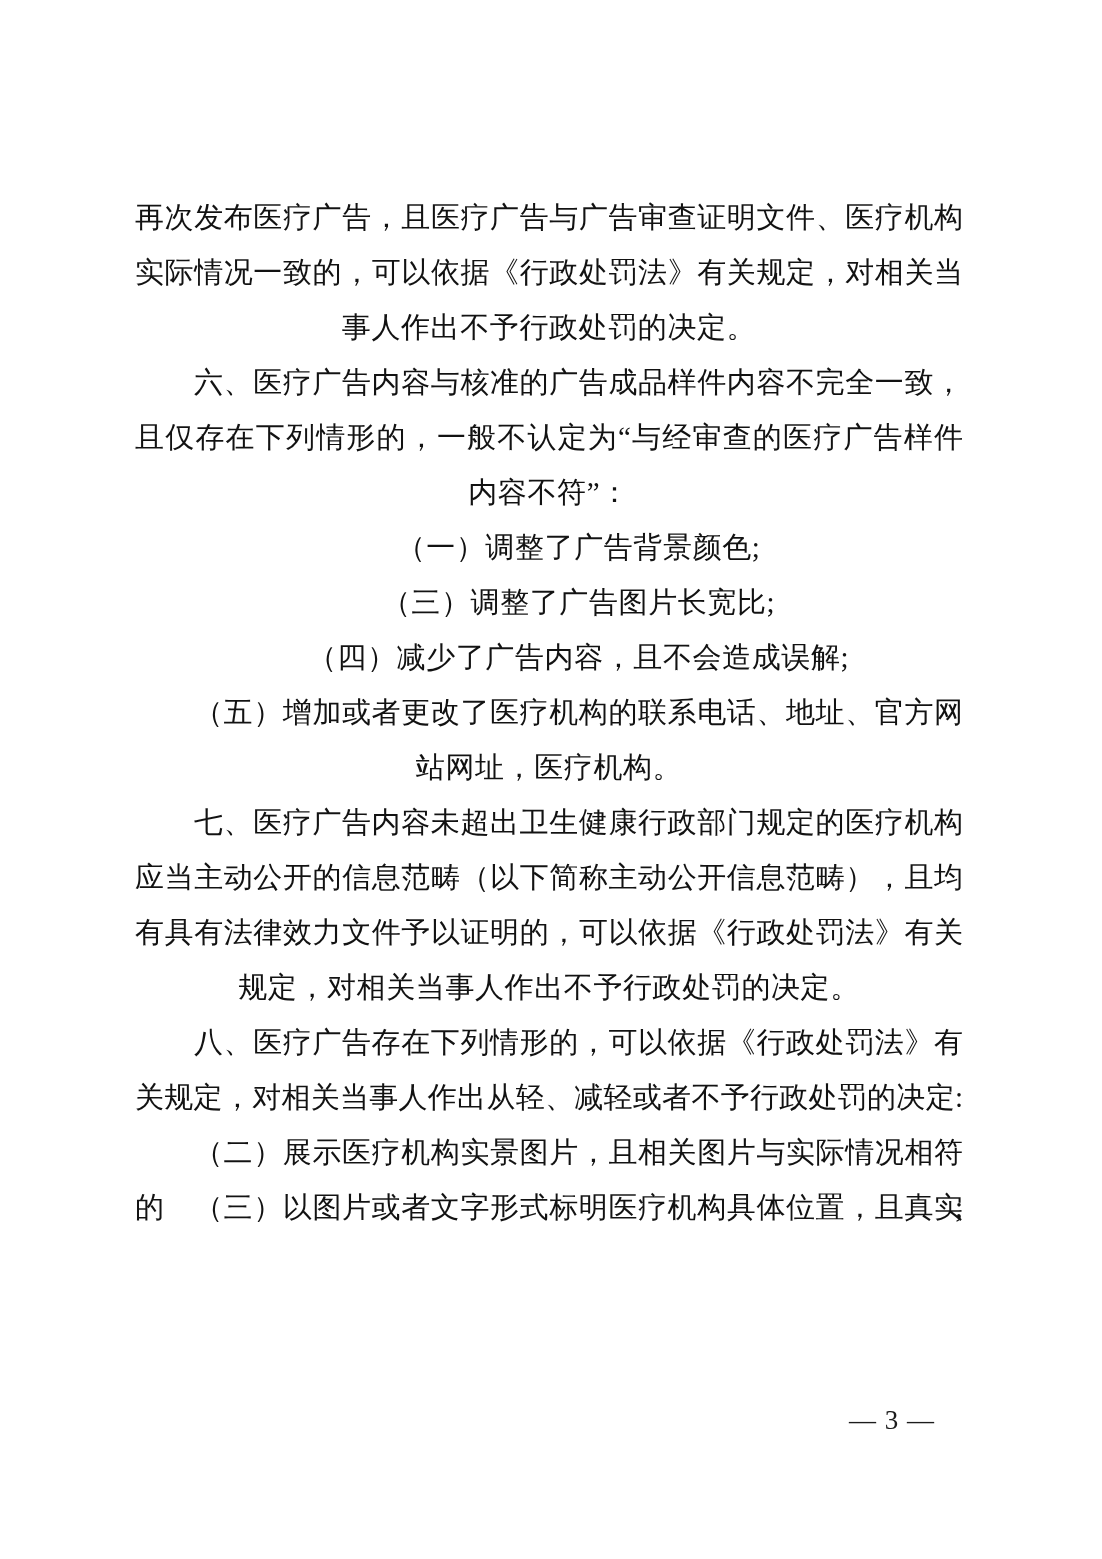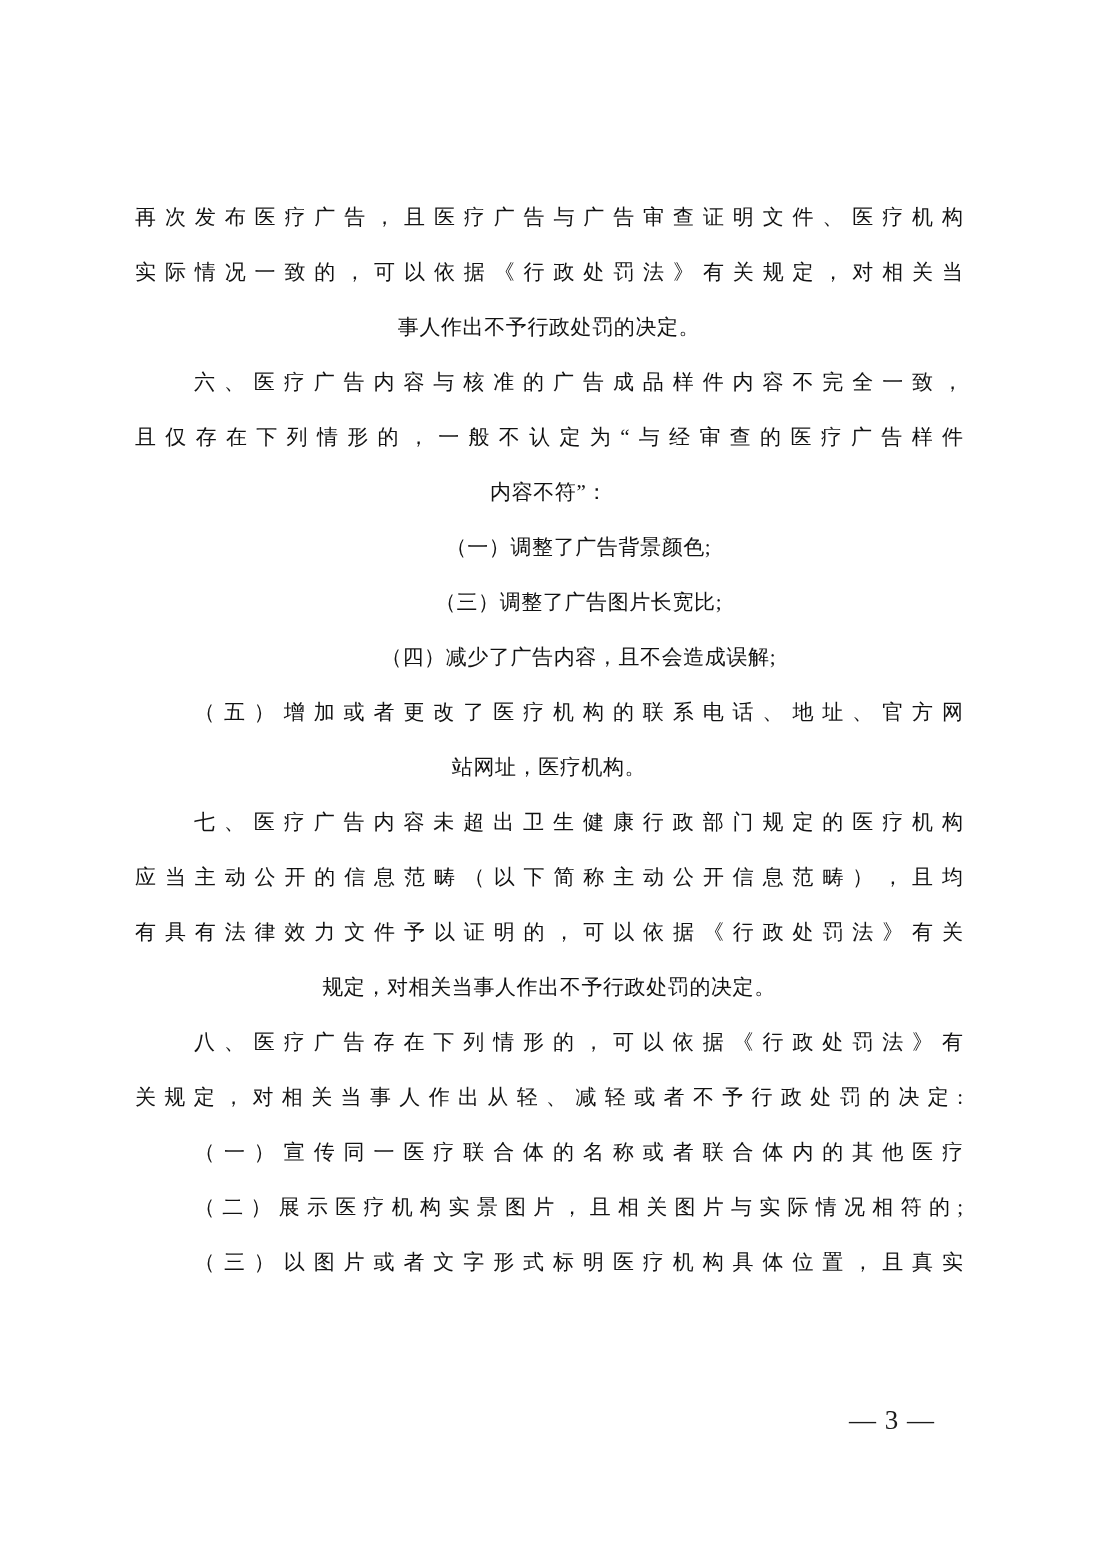--- a/index.html
+++ b/index.html
@@ -14,21 +14,21 @@
     background: #ffffff;
     overflow: hidden;
     font-family: "Liberation Serif", serif;
     color: #121212;
   }
   .body-text {
     position: absolute;
     left: 135px;
     top: 190px;
     width: 828px;
-    font-size: 21px;
+    font-size: 29px;
   }
   .line {
     height: 55px;
     line-height: 55px;
     letter-spacing: 0.6px;
     white-space: nowrap;
     text-align: center;
   }
   .line.fill {
     letter-spacing: 0;
@@ -65,18 +65,17 @@
       <div class="line indent">（三）调整了广告图片长宽比;</div>
       <div class="line indent">（四）减少了广告内容，且不会造成误解;</div>
       <div class="line fill indent">（五）增加或者更改了医疗机构的联系电话、地址、官方网</div>
       <div class="line">站网址，医疗机构。</div>
       <div class="line fill indent">七、医疗广告内容未超出卫生健康行政部门规定的医疗机构</div>
       <div class="line fill">应当主动公开的信息范畴（以下简称主动公开信息范畴），且均</div>
       <div class="line fill">有具有法律效力文件予以证明的，可以依据《行政处罚法》有关</div>
       <div class="line">规定，对相关当事人作出不予行政处罚的决定。</div>
       <div class="line fill indent">八、医疗广告存在下列情形的，可以依据《行政处罚法》有</div>
       <div class="line fill">关规定，对相关当事人作出从轻、减轻或者不予行政处罚的决定:</div>
-      <div class="line fill indent">（一）宣传同一医疗联合体的名称或者联合体内的其他医疗</div>
       <div class="line fill indent">（二）展示医疗机构实景图片，且相关图片与实际情况相符的;</div>
       <div class="line fill indent">（三）以图片或者文字形式标明医疗机构具体位置，且真实</div>
     </div>
   <div class="page-number">— 3 —</div>
 </div>
 
 </body></html>

